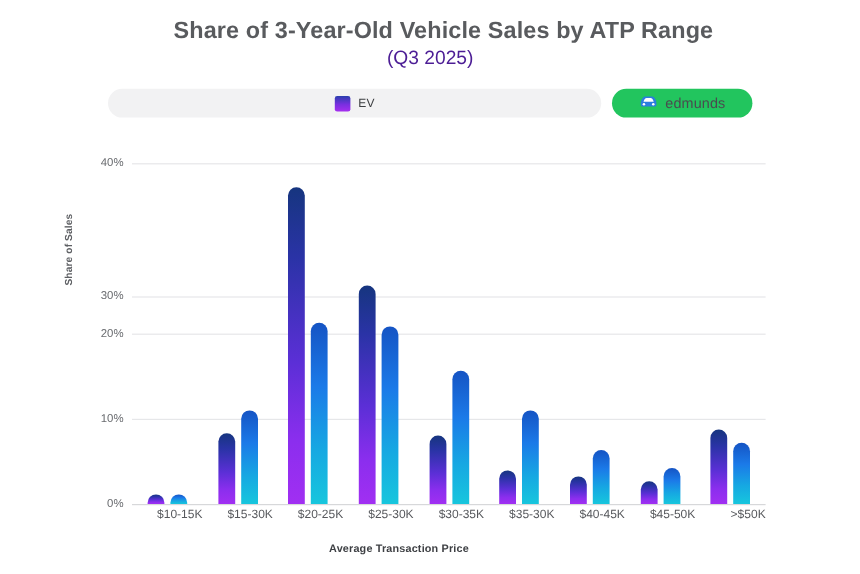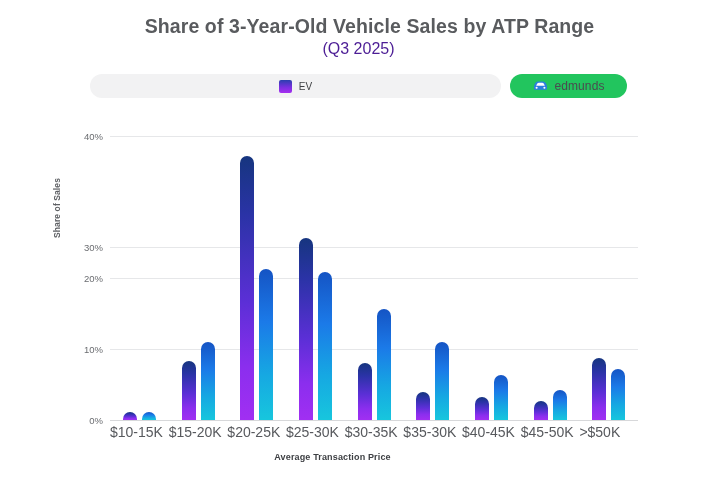--- a/index.html
+++ b/index.html
@@ -196,22 +196,22 @@
   .x-labels {
     position: absolute;
     left: 110px;
     top: 424px;
     width: 528px;
     display: flex;
     justify-content: space-around;
   }
   .x-label {
     flex: 1 1 0;
-    text-align: left;
-    font-size: 14px;
+    text-align: right;
+    font-size: 10px;
     color: #57595d;
     white-space: nowrap;
   }
 </style>
 </head>
 <body>
 
 <div class="chart-card">
 
   <div class="title-block">
@@ -295,21 +295,21 @@
           <div class="bar other" title="ALL OTHER POWERTRAINS $45-50K: 4.2%" style="height: 29.82px;"></div>
         </div>
         <div class="bar-group">
           <div class="bar ev" title="EV &gt;$50K: 8.8%" style="height: 62.48px;"></div>
           <div class="bar other" title="ALL OTHER POWERTRAINS &gt;$50K: 7.2%" style="height: 51.12px;"></div>
         </div>
       </div>
 
     <div class="x-labels" id="x-labels">
         <div class="x-label">$10-15K</div>
-        <div class="x-label">$15-20K</div>
+        <div class="x-label">$15-30K</div>
         <div class="x-label">$20-25K</div>
         <div class="x-label">$25-30K</div>
         <div class="x-label">$30-35K</div>
         <div class="x-label">$35-30K</div>
         <div class="x-label">$40-45K</div>
         <div class="x-label">$45-50K</div>
         <div class="x-label">&gt;$50K</div>
       </div>
 
     <div class="x-axis-title">Average Transaction Price</div>

